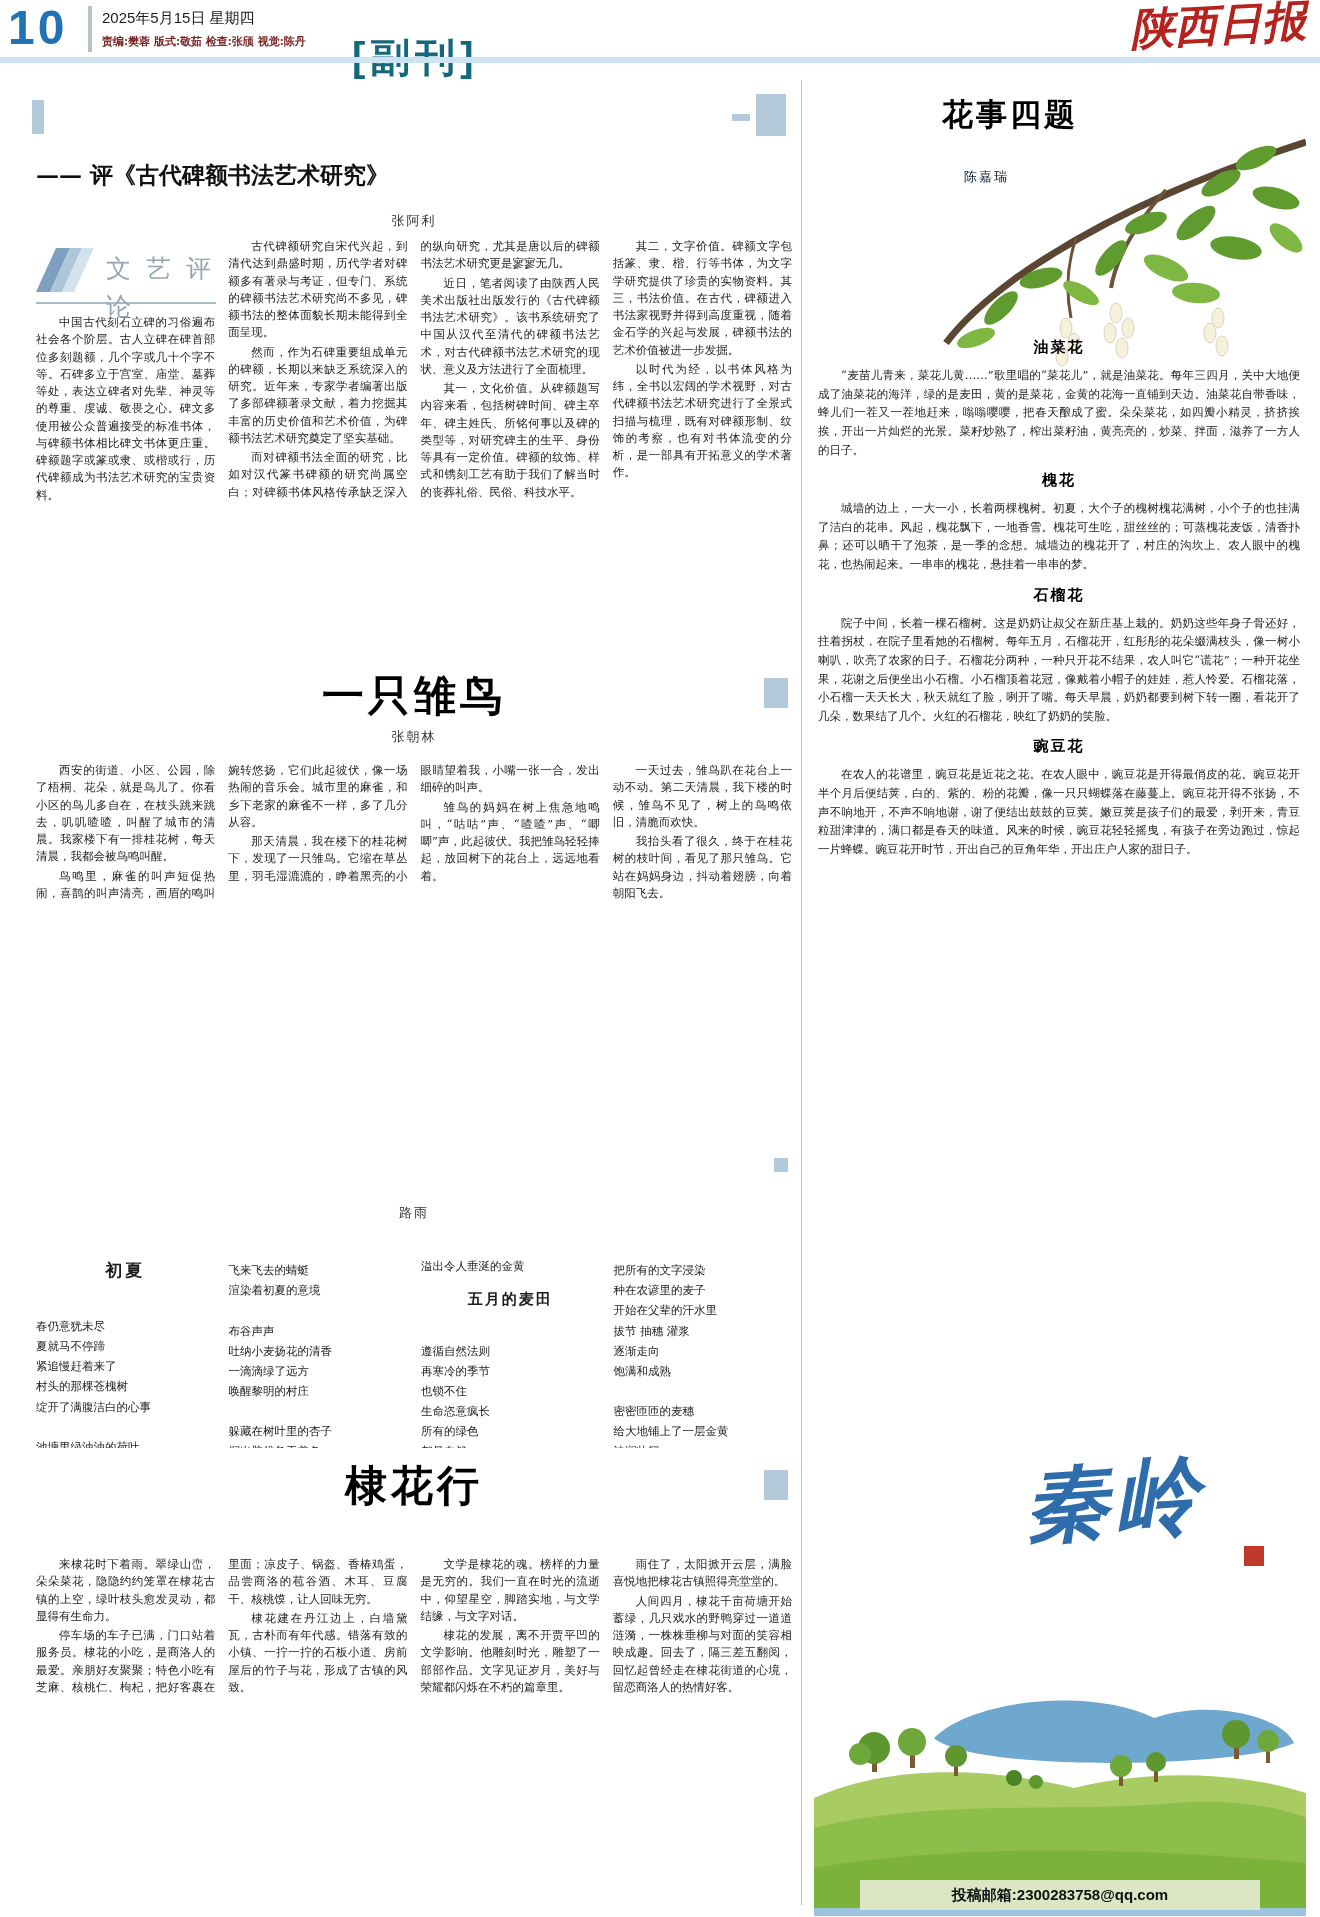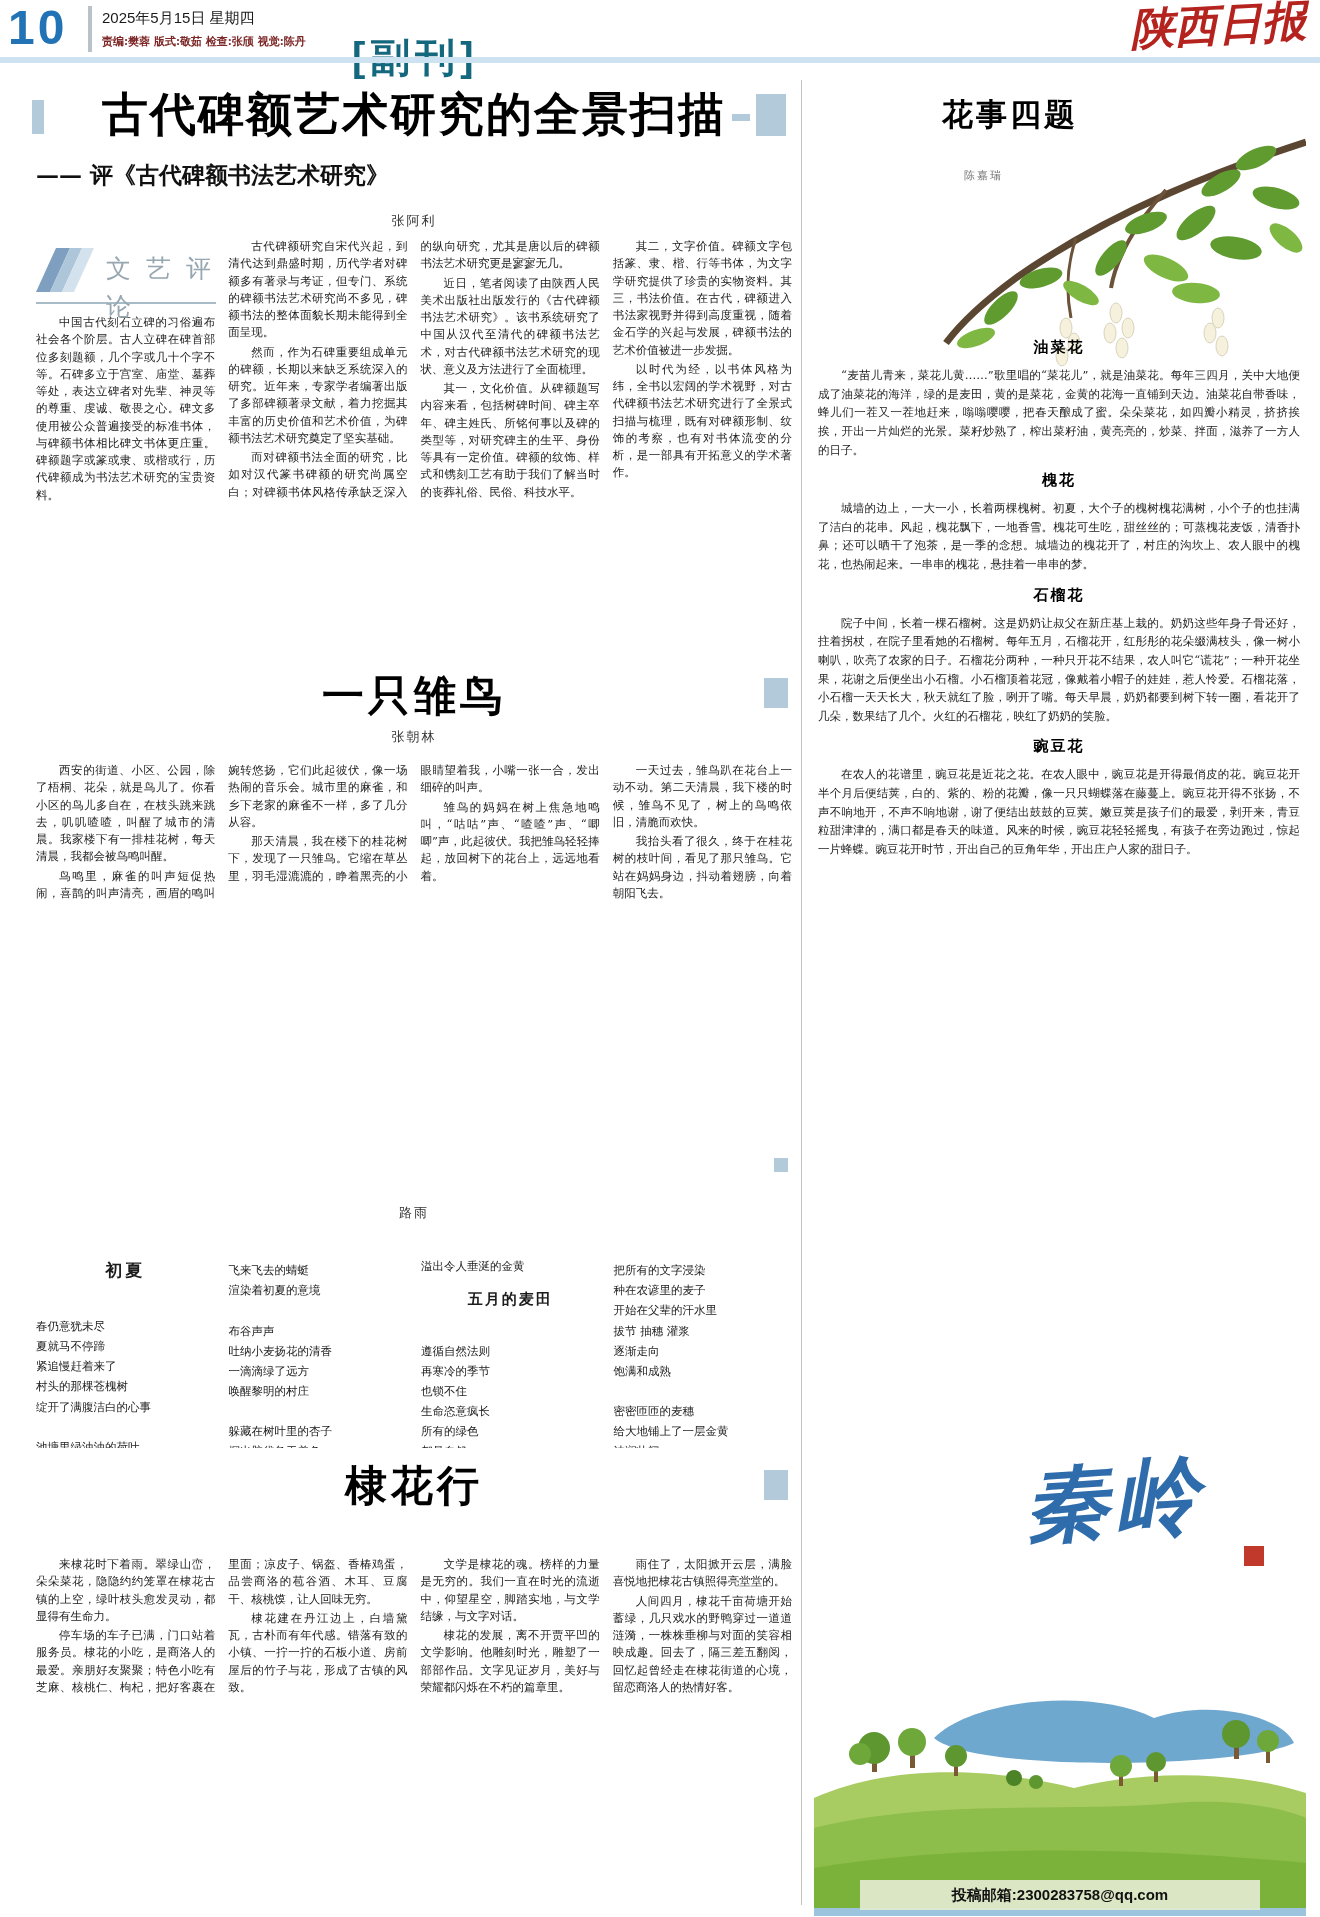--- a/index.html
+++ b/index.html
@@ -47,21 +47,21 @@
   .poemgrid { position:absolute; left:0; top:1158px; width:756px; height:212px; display:grid; grid-template-columns:repeat(4,1fr); gap:14px; overflow:hidden; }
   .poem { font-size:11.5px; line-height:1.75; color:#1c1c1c; white-space:pre-line; }
   .poem1-title { text-align:center; font-size:17px; font-weight:bold; margin-bottom:10px; letter-spacing:3px; }
   .poem2-title { text-align:center; font-family:"Liberation Sans",sans-serif; font-size:15px; font-weight:bold; margin:10px 0 8px; letter-spacing:2px; }
   .pcol2 { padding-top:4px; }
 
   
   .divider { position:absolute; left:801px; top:80px; width:1px; height:1825px; background:#c2c2c2; }
   .sidebar { position:absolute; left:814px; top:86px; width:492px; height:1830px; }
   .sb-title { position:absolute; left:0; top:8px; width:392px; text-align:center; font-family:"Liberation Sans",sans-serif; font-size:31px; font-weight:900; letter-spacing:3px; color:#000; }
-  .sb-author { position:absolute; left:150px; top:82px; font-size:11px; color:#737373; letter-spacing:2px; }
+  .sb-author { position:absolute; left:150px; top:82px; font-size:13px; color:#0f172a; letter-spacing:2px; }
   .branch { position:absolute; right:0; top:42px; }
   .sb-sections { position:absolute; left:4px; top:252px; width:482px; height:1108px; overflow:hidden; }
   .sb-sections h3 { text-align:center; font-family:"Liberation Sans",sans-serif; font-size:15px; letter-spacing:2px; margin:12px 0 9px; color:#000; }
   .sb-sections p { font-size:11.5px; line-height:1.62; text-align:justify; text-indent:2em; color:#1c1c1c; }
   .qinling { position:absolute; left:210px; top:1358px; color:#2e6cab; font-style:italic; font-weight:bold; font-size:84px; letter-spacing:6px; transform:rotate(-4deg); font-family:"DejaVu Serif",serif; }
   .seal { position:absolute; left:430px; top:1460px; width:20px; height:20px; background:#c0392b; }
   .landscape { position:absolute; left:0; top:1592px; width:492px; height:238px; }
   .mailband { position:absolute; left:46px; bottom:6px; width:400px; height:30px; background:rgba(227,234,208,0.92); text-align:center; line-height:30px; font-size:15px; font-weight:bold; color:#111; font-family:"Liberation Sans",sans-serif; }
 </style>
 </head>
@@ -73,23 +73,20 @@
   <div class="hd-vline"></div>
   <div class="hd-date">2025年5月15日  星期四</div>
   <div class="hd-staff">责编:樊蓉  版式:敬茹  检查:张颀  视觉:陈丹</div>
   <div class="hd-section">[副刊]</div>
   <div class="masthead">陕西日报</div>
   <div class="hd-rule"></div>
 
   <div class="leftcol">
 
     <div class="deco-sq" style="left:-4px; top:22px; width:12px; height:34px;"></div>
-    <div class="main-hrow">
-      <h1>古代碑额艺术研究的全景扫描</h1>
-    </div>
     <div class="deco-sq" style="right:42px; top:36px; width:18px; height:7px;"></div>
     <div class="deco-sq" style="right:6px; top:16px; width:30px; height:42px;"></div>
     <div class="main-sub">——  评《古代碑额书法艺术研究》</div>
     <div class="byline by-main">张阿利</div>
 
     <div class="bodycols body-1">
       <div class="cat-label">
         <svg class="stripes" width="62" height="44" viewBox="0 0 62 44">
           <polygon points="0,44 14,44 34,0 20,0" fill="#7e9fc0"></polygon>
           <polygon points="14,44 26,44 46,0 34,0" fill="#aec6d9"></polygon>

